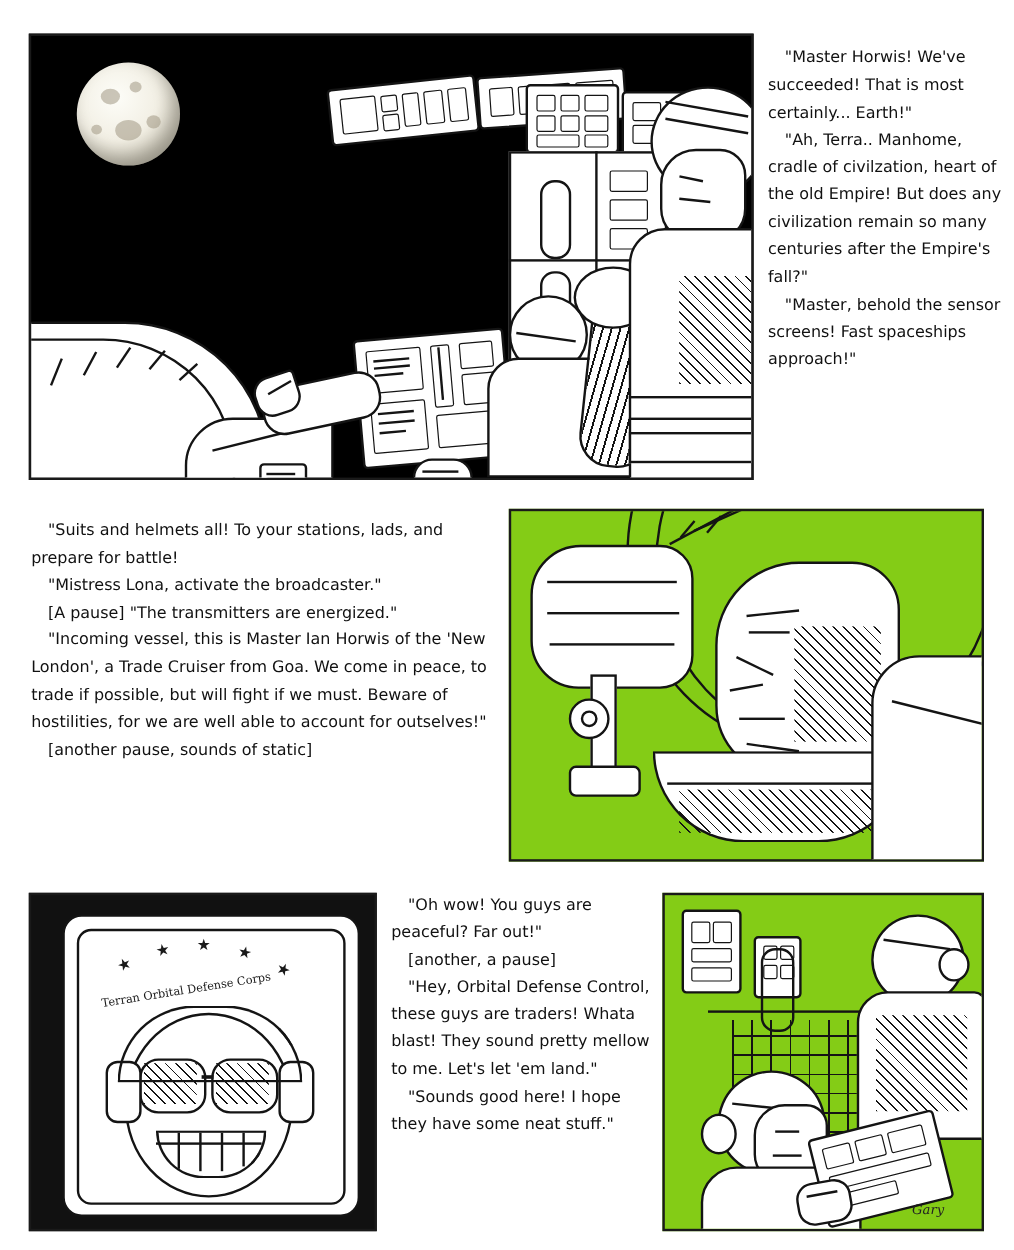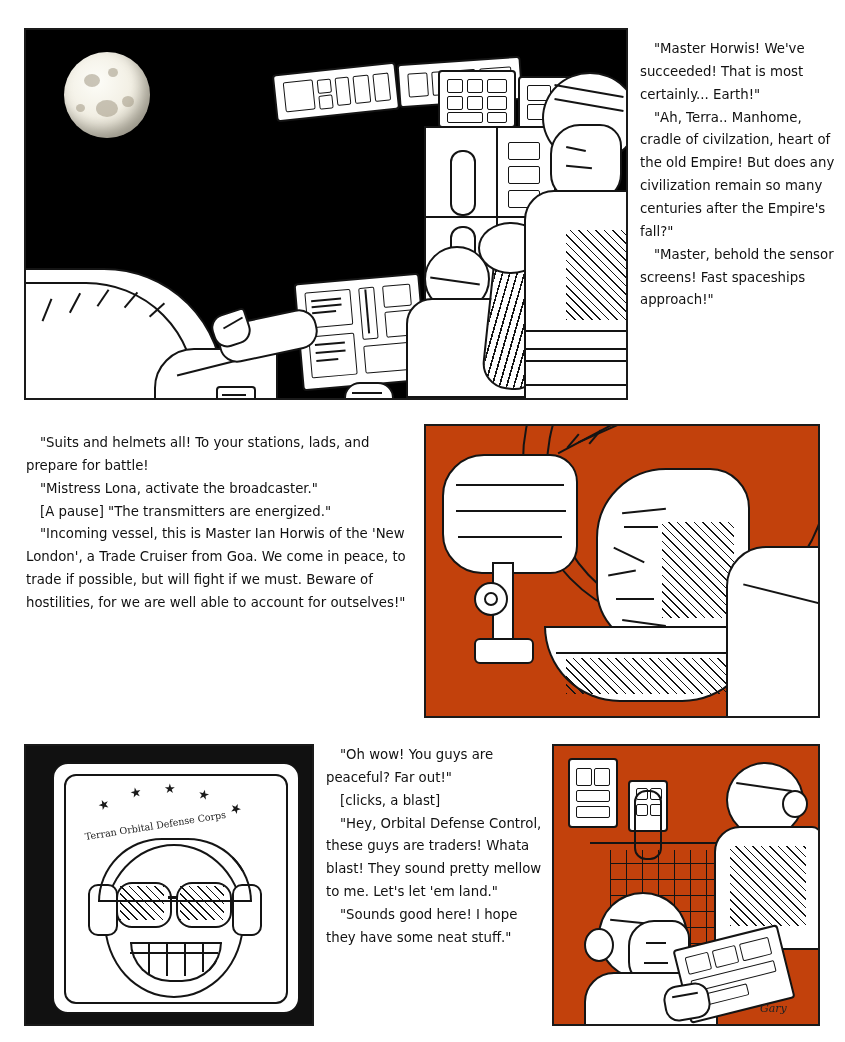--- a/index.html
+++ b/index.html
@@ -29,21 +29,21 @@
     font-size: 14.5px;
     font-family: "DejaVu Sans", sans-serif;
     color: #111;
     letter-spacing: 0.1px;
   }
 
   
   .panel {
     position: absolute;
     border: 2px solid #1a1a1a;
-    background: #c2410c;
+    background: #84cc16;
     overflow: hidden;
     box-sizing: border-box;
   }
   .panel.dark { background: #000000; }
 
   
   .textblock {
     position: absolute;
     font-family: "DejaVu Sans", sans-serif;
     font-size: 13.3px;
@@ -268,20 +268,21 @@
     <p>"Master Horwis!  We've succeeded!  That is most certainly... Earth!"</p>
     <p>"Ah, Terra..  Manhome, cradle of civilzation, heart of the old Empire!  But does any civilization remain so many centuries after the Empire's fall?"</p>
     <p>"Master, behold the sensor screens!  Fast spaceships approach!"</p>
   </div>
 
   <div class="textblock" style="left:26px; top:432px; width:386px;">
     <p>"Suits and helmets all!  To your stations, lads, and prepare for battle!</p>
     <p>"Mistress Lona, activate the broadcaster."</p>
     <p>[A pause] "The transmitters are energized."</p>
     <p>"Incoming vessel, this is Master Ian Horwis of the 'New London', a Trade Cruiser from Goa.  We come in peace, to trade if possible, but will fight if we must.  Beware of hostilities, for we are well able to account for outselves!"</p>
+    <p>[another pause, sounds of static]</p>
   </div>
 
   <div class="panel" style="left:424px; top:424px; width:396px; height:294px;">
 
     <div class="hull" style="left:96px; top:-132px; width:320px; height:330px; border-radius:50%; background:transparent;"></div>
     <div class="hull" style="left:120px; top:-110px; width:280px; height:300px; border-radius:50%; background:transparent;"></div>
     <div class="line" style="left:128px; top:10px; width:70px; height:2px; transform:rotate(-28deg);"></div>
     <div class="line" style="left:150px; top:4px; width:56px; height:2px; transform:rotate(-24deg);"></div>
 
     <div class="line" style="left:146px; top:6px; width:2px; height:18px; transform:rotate(40deg);"></div>
@@ -341,21 +342,21 @@
     <div class="hull" style="left:104px; top:196px; width:88px; height:36px; border-radius:0 0 44px 44px; background:#ffffff;"></div>
     <div class="line" style="left:104px; top:206px; width:88px; height:2px;"></div>
     <div class="line" style="left:122px; top:198px; width:2px; height:30px;"></div>
     <div class="line" style="left:140px; top:198px; width:2px; height:32px;"></div>
     <div class="line" style="left:158px; top:198px; width:2px; height:32px;"></div>
     <div class="line" style="left:176px; top:198px; width:2px; height:28px;"></div>
   </div>
 
   <div class="textblock" style="left:326px; top:744px; width:218px;">
     <p>"Oh wow!  You guys are peaceful?  Far out!"</p>
-    <p>[clicks, a blast]</p>
+    <p>[another, a pause]</p>
     <p>"Hey, Orbital Defense Control, these guys are traders!  Whata blast!  They sound pretty mellow to me.  Let's let 'em land."</p>
     <p>"Sounds good here!  I hope they have some neat stuff."</p>
   </div>
 
   <div class="panel" style="left:552px; top:744px; width:268px; height:282px;">
 
     <div class="console" style="left:14px; top:12px; width:46px; height:66px;">
       <div class="btn-cell" style="left:6px; top:8px; width:14px; height:16px;"></div>
       <div class="btn-cell" style="left:24px; top:8px; width:14px; height:16px;"></div>
       <div class="btn-cell" style="left:6px; top:30px; width:32px; height:10px;"></div>

